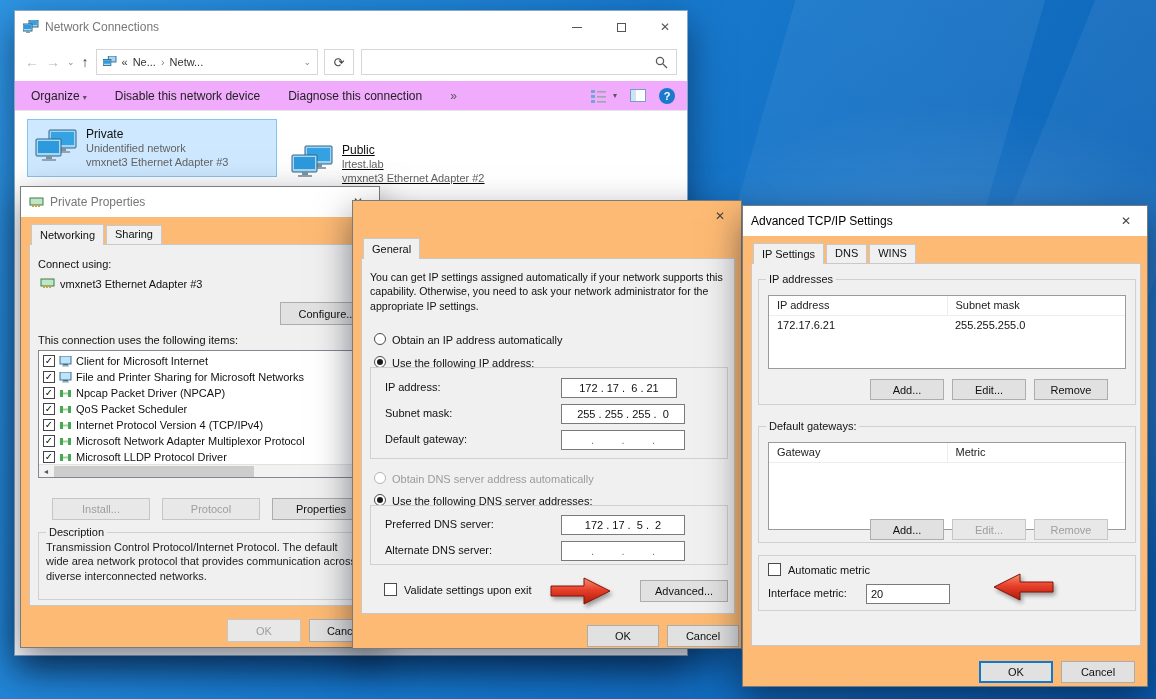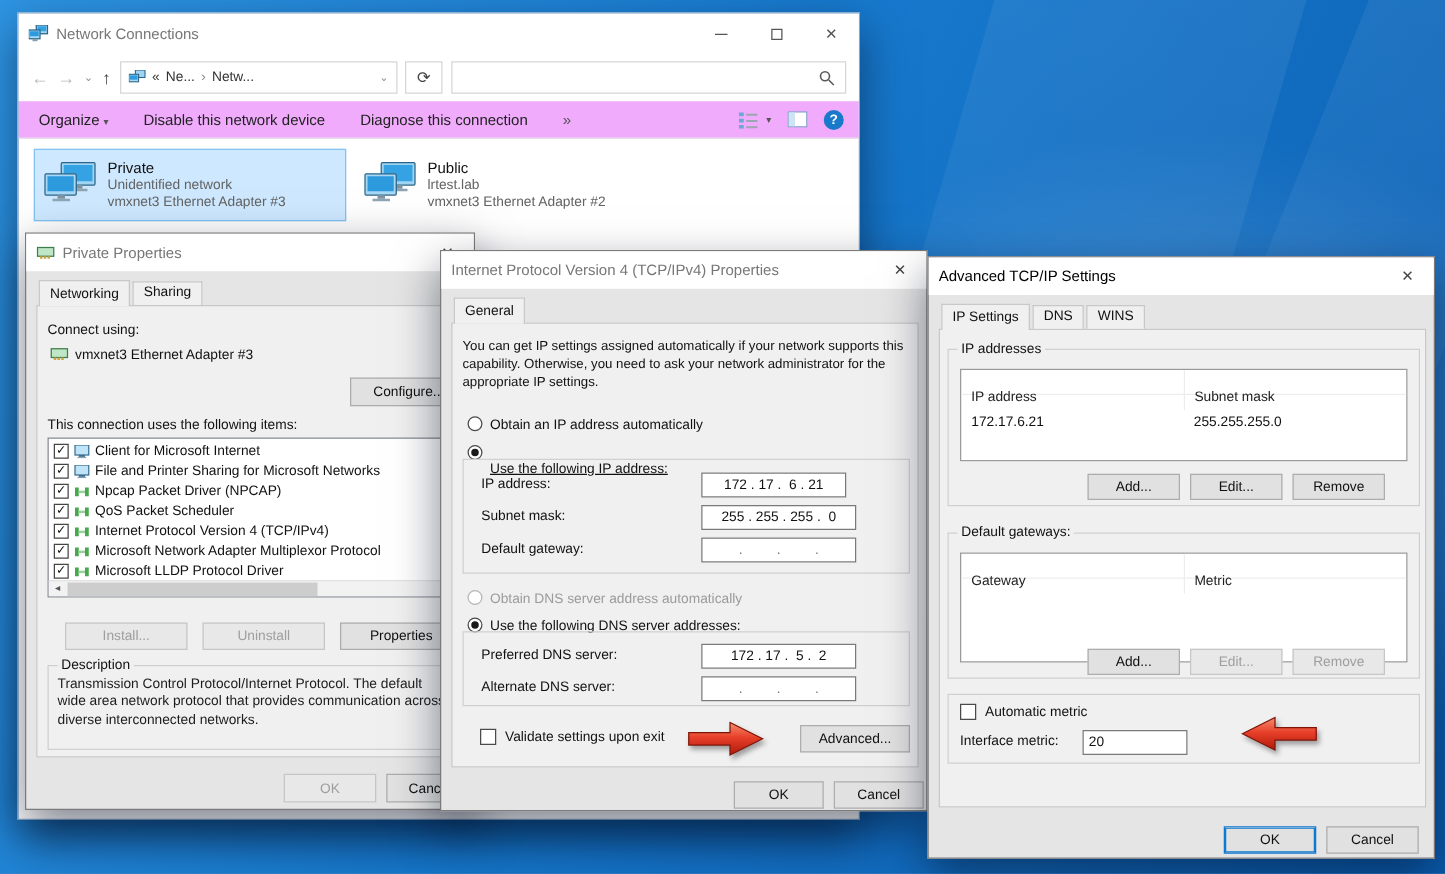--- a/index.html
+++ b/index.html
@@ -6,21 +6,21 @@
   html,body{width:1156px;height:699px;overflow:hidden;}
   body{position:relative;font-family:"Liberation Sans","DejaVu Sans",sans-serif;background:#0a5caf;}
 
   
   #desktop{position:absolute;inset:0;background:
     radial-gradient(ellipse 560px 420px at 82% 52%, rgba(255,255,255,.22), rgba(255,255,255,0) 62%),
     linear-gradient(118deg,#2e95e3 0%,#1779cd 45%,#0a5caf 100%);}
   .streak{position:absolute;background:linear-gradient(rgba(255,255,255,.07),rgba(255,255,255,0));}
 
   .win{position:absolute;box-shadow:0 14px 34px rgba(0,10,30,.5);}
-  .dlg{background:#e5e5e5;border:1px solid #7b7b7b;}
+  .dlg{background:#fdba74;border:1px solid #7b7b7b;}
 
   
   .tb{position:absolute;left:0;top:0;right:0;height:30px;background:#fff;display:flex;align-items:center;padding-left:8px;gap:6px;}
   .tb-title{font-size:12px;color:#777;white-space:nowrap;overflow:hidden;}
   .tb-title.active{color:#000;}
   .dx{position:absolute;right:0;top:0;width:42px;height:30px;display:flex;align-items:center;justify-content:center;font-size:12px;color:#444;}
 
   
   #explorer{left:14px;top:10px;width:674px;height:646px;background:#fff;border:1px solid #86a7c8;z-index:1;}
   #explorer .tb{height:32px;}
@@ -71,21 +71,21 @@
   .cbx{width:12px;height:12px;min-width:12px;border:1px solid #454545;background:#fff;display:inline-flex;align-items:center;justify-content:center;margin-left:2px;}
   .chk{font-size:10px;line-height:1;color:#111;}
   .hscroll{position:absolute;left:0;right:0;bottom:0;height:13px;background:#f2f2f2;border-top:1px solid #e2e2e2;display:flex;align-items:center;}
   .sbtn{width:14px;height:13px;display:flex;align-items:center;justify-content:center;font-size:7px;color:#555;}
   .sthumb{height:11px;width:200px;background:#cdcdcd;margin:0 1px;}
   .strack{flex:1;}
 
   
   .lv{position:absolute;background:#fff;border:1px solid #9a9a9a;}
   .lv-h{position:absolute;left:0;top:0;right:0;height:20px;display:flex;font-size:11px;color:#222;border-bottom:1px solid #ededed;}
-  .lv-c{flex:1;padding:16px 8px;border-right:1px solid #ededed;white-space:nowrap;}
+  .lv-c{flex:1;padding:3px 8px;border-right:1px solid #ededed;white-space:nowrap;}
   .lv-c:last-child{border-right:none;}
   .lv-r{position:absolute;left:0;top:20px;right:0;height:18px;display:flex;font-size:11px;color:#111;}
   .lv-r .lv-c{border-right:none;}
 
   .arrow{position:absolute;z-index:40;filter:drop-shadow(2px 3px 2px rgba(0,0,0,.35));}
 
   #pp{left:20px;top:186px;width:360px;height:462px;z-index:2;}
   #ip4{left:352px;top:200px;width:390px;height:449px;z-index:3;}
   #adv{left:742px;top:205px;width:406px;height:482px;z-index:4;}
 </style>
@@ -187,21 +187,21 @@
       <rect x="12" y="27" width="6" height="3" fill="#7d93a2"></rect>
       <rect x="8" y="30" width="14" height="2" fill="#90a5b3"></rect>
     </svg>
     <div>
       <div class="tile-name">Private</div>
       <div class="tile-sub">Unidentified network</div>
       <div class="tile-sub">vmxnet3 Ethernet Adapter #3</div>
     </div>
   </div>
 
-  <div class="tile" style="left:268px;top:108px;">
+  <div class="tile" style="left:268px;top:124px;text-decoration:underline;">
     <svg width="44" height="38" viewBox="0 0 44 38">
       <rect x="15" y="1" width="27" height="18" rx="1" fill="#9fd4f2" stroke="#2c6487"></rect>
       <rect x="17" y="3" width="23" height="13" fill="#35a3e3"></rect>
       <rect x="26" y="19" width="6" height="3" fill="#7d93a2"></rect>
       <rect x="22" y="22" width="14" height="2" fill="#90a5b3"></rect>
       <rect x="2" y="10" width="25" height="17" rx="1" fill="#a8d9f4" stroke="#2c6487"></rect>
       <rect x="4" y="12" width="21" height="12" fill="#2d9ade"></rect>
       <rect x="12" y="27" width="6" height="3" fill="#7d93a2"></rect>
       <rect x="8" y="30" width="14" height="2" fill="#90a5b3"></rect>
     </svg>
@@ -324,51 +324,48 @@
       </div>
       <div class="hscroll">
         <span class="sbtn">◄</span>
         <span class="sthumb"></span>
         <span class="strack"></span>
         <span class="sbtn">►</span>
       </div>
     </div>
 
     <div class="btn dis" style="left:22px;top:253px;width:98px;height:22px;">Install...</div>
-    <div class="btn dis" style="left:132px;top:253px;width:98px;height:22px;">Uninstall</div>
+    <div class="btn dis" style="left:132px;top:253px;width:98px;height:22px;">Protocol</div>
     <div class="btn" style="left:242px;top:253px;width:98px;height:22px;">Properties</div>
 
     <div class="gbox" style="left:8px;top:287px;width:328px;height:68px;"></div>
     <span class="glabel" style="left:16px;top:281px;">Description</span>
     <div style="position:absolute;left:16px;top:295px;width:316px;font-size:11px;color:#1c1c1c;line-height:1.3;">Transmission Control Protocol/Internet Protocol. The default wide area network protocol that provides communication across diverse interconnected networks.</div>
   </div>
 
   <div class="btn dis" style="left:206px;top:432px;width:74px;height:23px;">OK</div>
   <div class="btn" style="left:288px;top:432px;width:70px;height:23px;">Cancel</div>
 </div>
 
 <div id="ip4" class="win dlg">
-  <div class="tb">
-    <span class="tb-title">Internet Protocol Version 4 (TCP/IPv4) Properties</span>
-  </div>
   <div class="dx">
       <span>✕</span>
     </div>
 
   <div class="tabs" style="left:10px;top:38px;">
     <div class="tab active">General</div>
   </div>
   <div class="tabpage" style="left:8px;top:57px;width:374px;height:356px;">
     <div style="position:absolute;left:8px;top:11px;width:354px;font-size:10.6px;color:#111;line-height:1.35;">You can get IP settings assigned automatically if your network supports this capability. Otherwise, you need to ask your network administrator for the appropriate IP settings.</div>
 
     <span class="radio" style="left:12px;top:74px;"></span>
     <span class="lbl" style="left:30px;top:75px;">Obtain an IP address automatically</span>
 
     <span class="radio checked" style="left:12px;top:97px;"></span>
-    <span class="lbl" style="left:30px;top:110px;text-decoration:underline;">Use the following IP address:</span>
+    <span class="lbl" style="left:30px;top:98px;">Use the following IP address:</span>
 
     <div class="gbox" style="left:8px;top:108px;width:358px;height:92px;">
       <span class="lbl" style="left:14px;top:13px;">IP address:</span>
       <div class="field" style="left:190px;top:10px;width:116px;height:20px;">172 . 17 .  6 . 21</div>
       <span class="lbl" style="left:14px;top:39px;">Subnet mask:</span>
       <div class="field" style="left:190px;top:36px;width:124px;height:20px;">255 . 255 . 255 .  0</div>
       <span class="lbl" style="left:14px;top:65px;">Default gateway:</span>
       <div class="field" style="left:190px;top:62px;width:124px;height:20px;color:#777;">.         .         .</div>
     </div>
 

